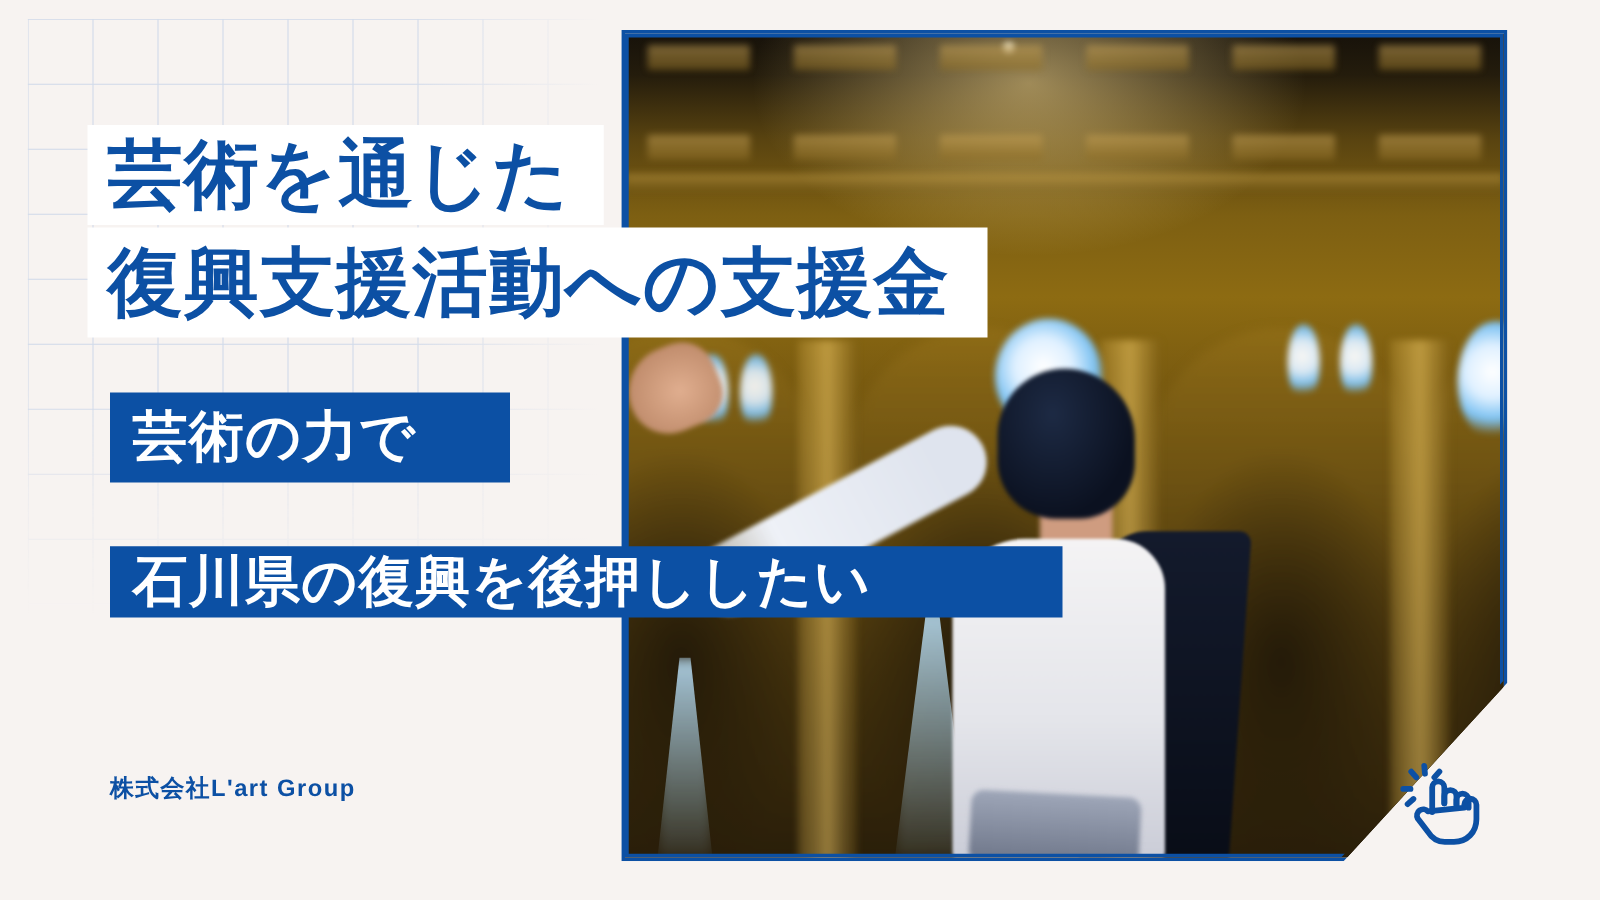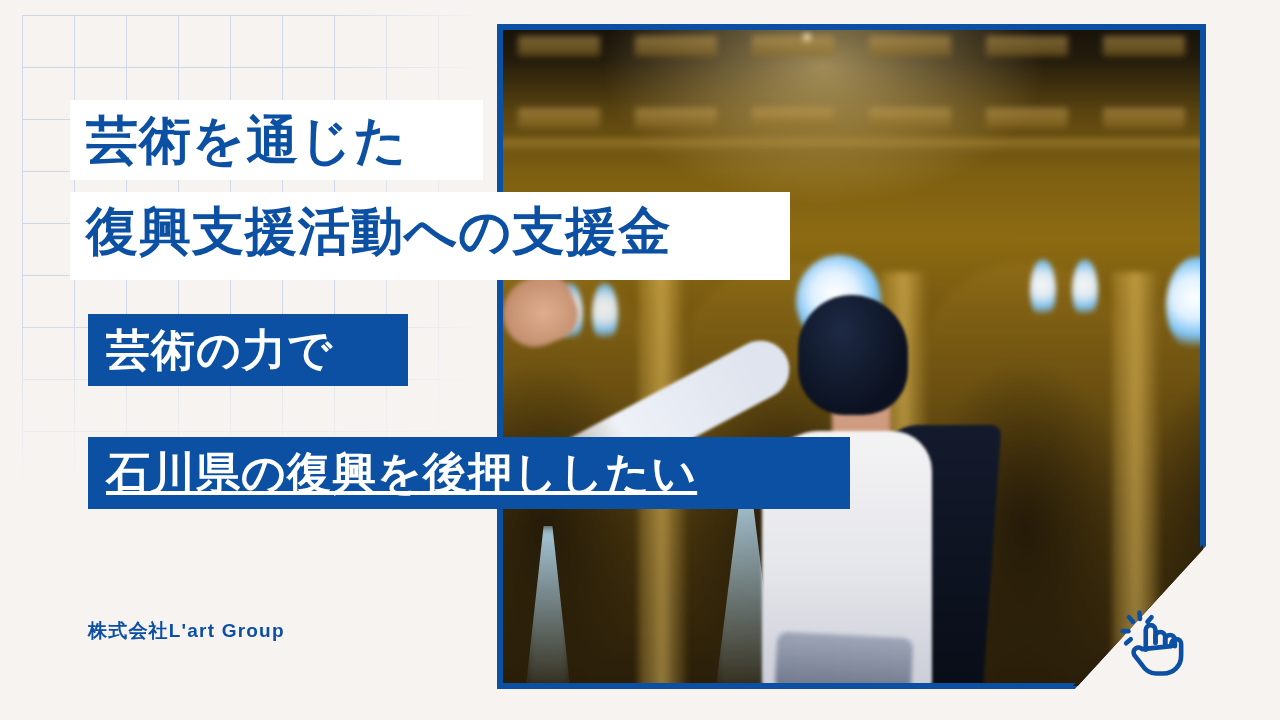--- a/index.html
+++ b/index.html
@@ -238,48 +238,48 @@
     transform: rotate(3deg);
     border-radius: 10px;
   }
 
   
   .title-line {
     position: absolute;
     background: #ffffff;
     color: #0c50a4;
     font-weight: bold;
-    font-size: 52px;
+    font-size: 60px;
     line-height: 1;
     letter-spacing: 1px;
     white-space: nowrap;
     display: flex;
     align-items: center;
     box-sizing: border-box;
     padding: 0 16px;
   }
   .title-line.l1 { left: 70px; top: 100px; height: 80px; width: 413px; }
-  .title-line.l2 { left: 70px; top: 192px; height: 88px; width: 720px; font-family: Liberation Mono, monospace; }
+  .title-line.l2 { left: 70px; top: 182px; height: 88px; width: 720px; }
 
   .banner {
     position: absolute;
     background: #0c50a4;
     color: #ffffff;
     font-weight: bold;
     font-size: 44px;
     line-height: 1;
     letter-spacing: 1px;
     white-space: nowrap;
     display: flex;
     align-items: center;
     box-sizing: border-box;
     padding: 0 18px;
   }
   .banner.b1 { left: 88px; top: 314px; height: 72px; width: 320px; }
-  .banner.b2 { left: 88px; top: 437px; height: 72px; width: 762px; text-decoration: underline; }
+  .banner.b2 { left: 88px; top: 437px; height: 57px; width: 762px; }
 
   .company {
     position: absolute;
     left: 88px;
     top: 618px;
     color: #0c50a4;
     font-weight: bold;
     font-size: 19px;
     letter-spacing: 1.2px;
     white-space: nowrap;

